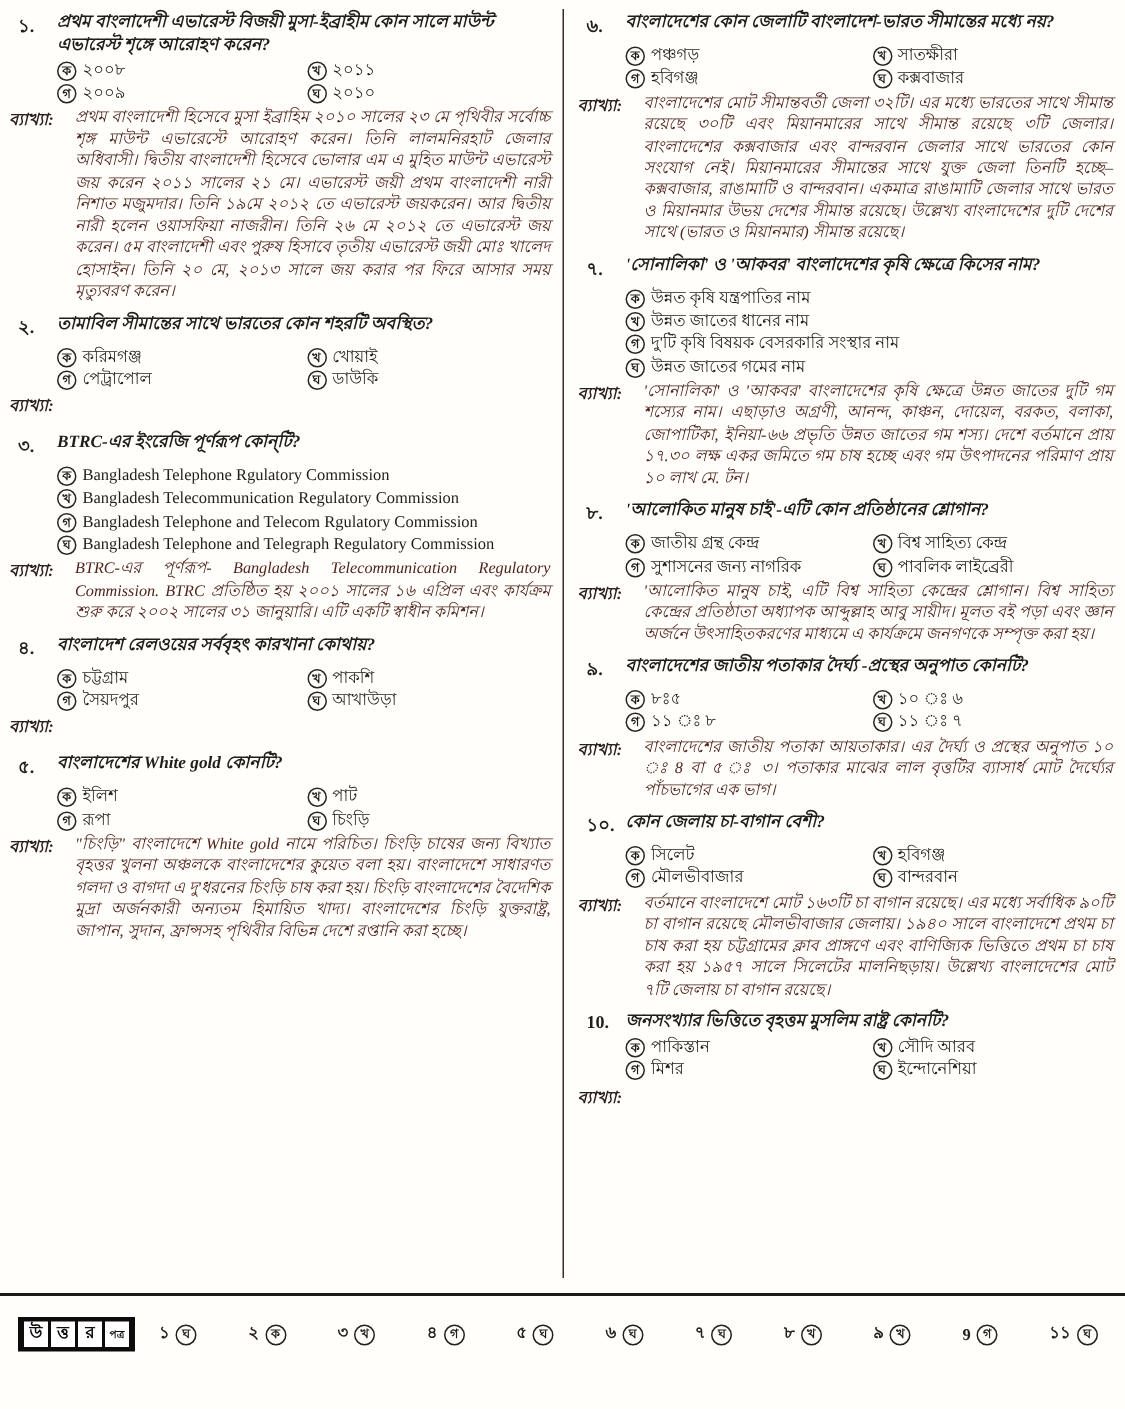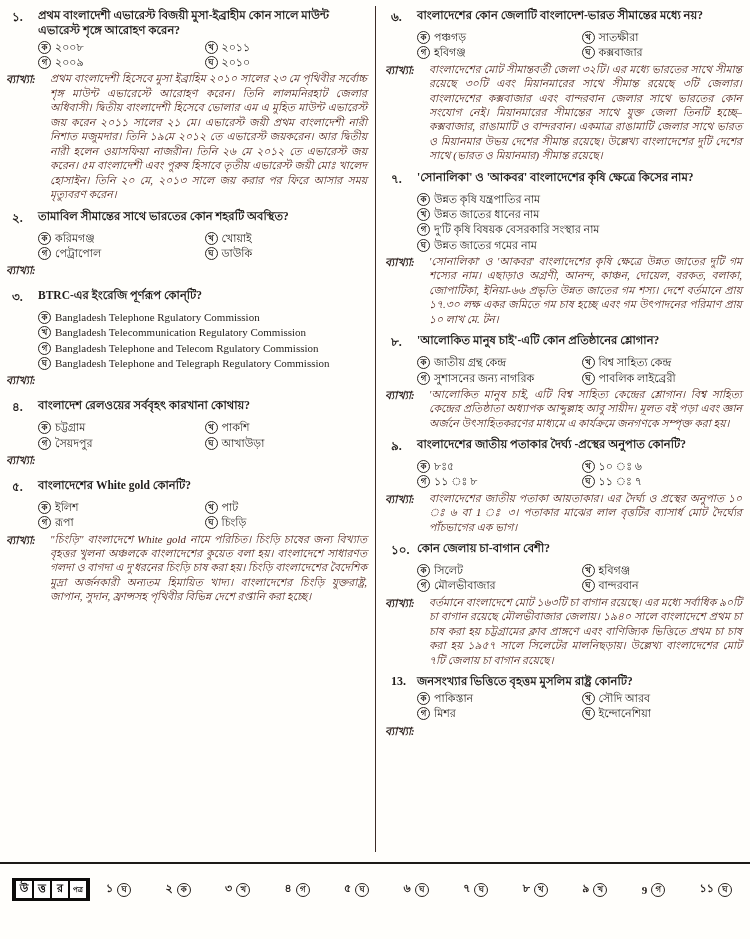--- a/index.html
+++ b/index.html
@@ -8,21 +8,21 @@
     font-family:"Liberation Serif","DejaVu Serif",serif;
     background:#ffffff; color:#211d1b;
   }
   .page { position:relative; width:750px; height:939px; background:#fffefb; overflow:hidden; }
   .content { display:flex; height:852px; overflow:hidden; padding-top:6px; }
   .col { width:375px; padding:2px 8px 0 6px; }
   .col-right { border-left:1.5px solid #3c2b27; padding-left:9px; }
   .question { margin-bottom:7px; }
   .q-head { display:flex; }
   .q-num { flex:0 0 32px; font-weight:bold; font-size:12px; padding-left:6px; }
-  .q-text { flex:1; font-weight:bold; font-size:11.5px; line-height:1.3; }
+  .q-text { flex:1; font-weight:bold; font-size:11.5px; line-height:1.3;font-style:italic; }
   .options { margin-left:32px; margin-top:2px; display:grid; grid-template-columns:1fr 1fr; column-gap:4px; row-gap:1px; }
   .options.one-col { grid-template-columns:1fr; }
   .option { display:flex; align-items:flex-start; font-size:11px; line-height:1.3; }
   .opt-circle {
     flex:0 0 13px; width:13px; height:13px; border:1px solid #2a2522; border-radius:50%;
     display:inline-flex; align-items:center; justify-content:center;
     font-size:8.5px; margin-right:4px; margin-top:1px; font-weight:bold;
   }
   .opt-label { flex:1; }
   .expl { display:flex; margin-top:2px; }
@@ -126,20 +126,21 @@
     <span class="opt-circle">গ</span>
     <span class="opt-label">Bangladesh Telephone and Telecom Rgulatory Commission</span>
   </div>
             <div class="option">
     <span class="opt-circle">ঘ</span>
     <span class="opt-label">Bangladesh Telephone and Telegraph Regulatory Commission</span>
   </div>
           </div>
     <div class="expl">
       <span class="expl-label">ব্যাখ্যা:</span>
+      <span class="expl-text">BTRC-এর পূর্ণরূপ- Bangladesh Telecommunication Regulatory Commission. BTRC প্রতিষ্ঠিত হয় ২০০১ সালের ১৬ এপ্রিল এবং কার্যক্রম শুরু করে ২০০২ সালের ৩১ জানুয়ারি। এটি একটি স্বাধীন কমিশন।</span>
     </div>
   </div>
         <div class="question">
     <div class="q-head">
       <span class="q-num">৪.</span>
       <div class="q-text">বাংলাদেশ রেলওয়ের সর্ববৃহৎ কারখানা কোথায়?</div>
     </div>
     <div class="options">
             <div class="option">
     <span class="opt-circle">ক</span>
@@ -294,21 +295,21 @@
     <span class="opt-circle">গ</span>
     <span class="opt-label">১১ ঃ ৮</span>
   </div>
             <div class="option">
     <span class="opt-circle">ঘ</span>
     <span class="opt-label">১১ ঃ ৭</span>
   </div>
           </div>
     <div class="expl">
       <span class="expl-label">ব্যাখ্যা:</span>
-      <span class="expl-text">বাংলাদেশের জাতীয় পতাকা আয়তাকার। এর দৈর্ঘ্য ও প্রস্থের অনুপাত ১০ ঃ ৬ বা 1 ঃ ৩। পতাকার মাঝের লাল বৃত্তটির ব্যাসার্ধ মোট দৈর্ঘ্যের পাঁচভাগের এক ভাগ।</span>
+      <span class="expl-text">বাংলাদেশের জাতীয় পতাকা আয়তাকার। এর দৈর্ঘ্য ও প্রস্থের অনুপাত ১০ ঃ 8 বা ৫ ঃ ৩। পতাকার মাঝের লাল বৃত্তটির ব্যাসার্ধ মোট দৈর্ঘ্যের পাঁচভাগের এক ভাগ।</span>
     </div>
   </div>
         <div class="question">
     <div class="q-head">
       <span class="q-num">১০.</span>
       <div class="q-text">কোন জেলায় চা-বাগান বেশী?</div>
     </div>
     <div class="options">
             <div class="option">
     <span class="opt-circle">ক</span>
@@ -327,21 +328,21 @@
     <span class="opt-label">বান্দরবান</span>
   </div>
           </div>
     <div class="expl">
       <span class="expl-label">ব্যাখ্যা:</span>
       <span class="expl-text">বর্তমানে বাংলাদেশে মোট ১৬৩টি চা বাগান রয়েছে। এর মধ্যে সর্বাধিক ৯০টি চা বাগান রয়েছে মৌলভীবাজার জেলায়। ১৯৪০ সালে বাংলাদেশে প্রথম চা চাষ করা হয় চট্টগ্রামের ক্লাব প্রাঙ্গণে এবং বাণিজ্যিক ভিত্তিতে প্রথম চা চাষ করা হয় ১৯৫৭ সালে সিলেটের মালনিছড়ায়। উল্লেখ্য বাংলাদেশের মোট ৭টি জেলায় চা বাগান রয়েছে।</span>
     </div>
   </div>
         <div class="question">
     <div class="q-head">
-      <span class="q-num">13.</span>
+      <span class="q-num">10.</span>
       <div class="q-text">জনসংখ্যার ভিত্তিতে বৃহত্তম মুসলিম রাষ্ট্র কোনটি?</div>
     </div>
     <div class="options">
             <div class="option">
     <span class="opt-circle">ক</span>
     <span class="opt-label">পাকিস্তান</span>
   </div>
             <div class="option">
     <span class="opt-circle">খ</span>
     <span class="opt-label">সৌদি আরব</span>

